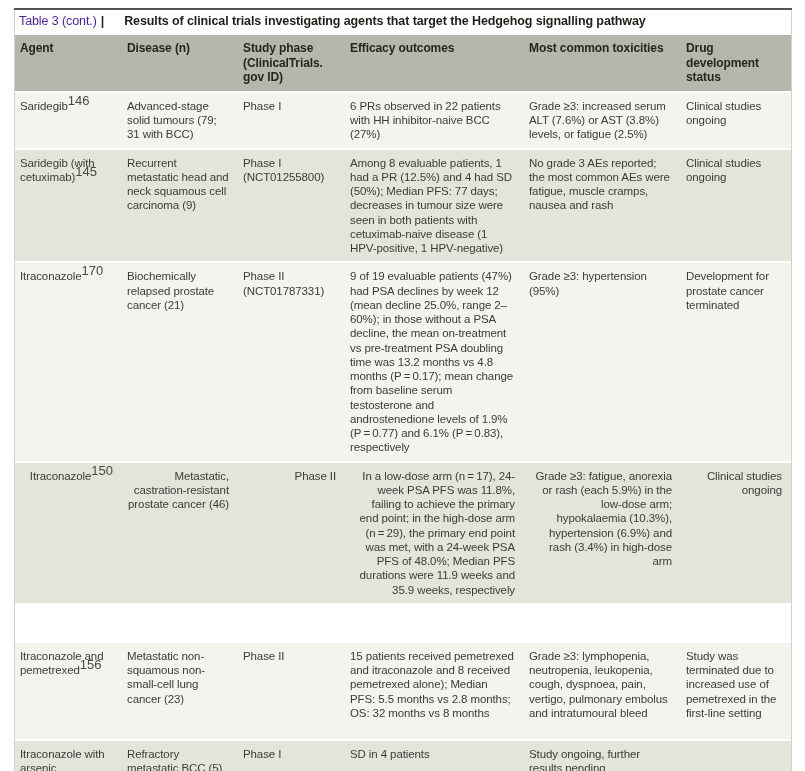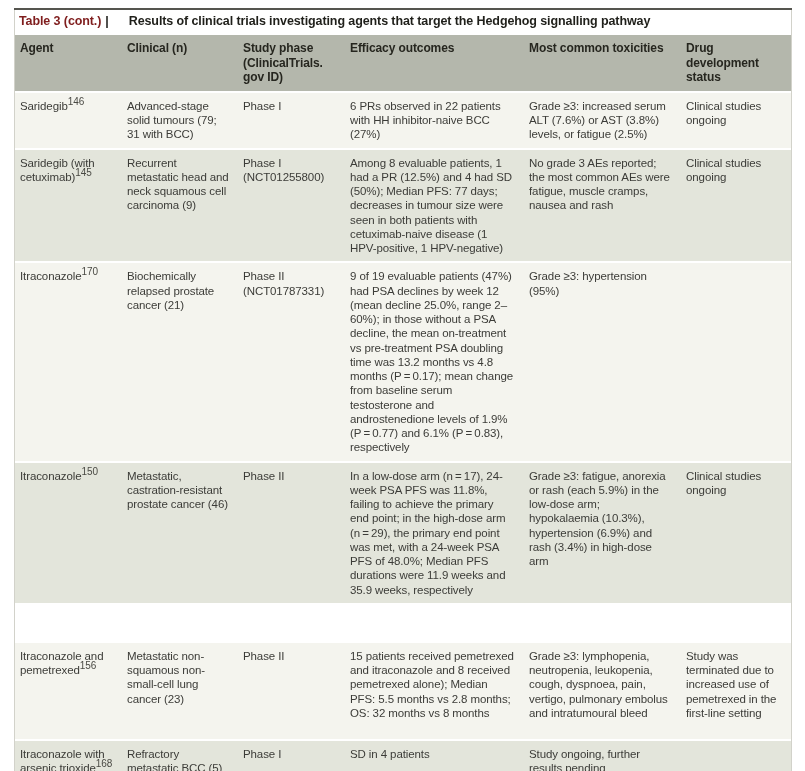--- a/index.html
+++ b/index.html
@@ -20,21 +20,21 @@
   }
   .top-rule { height: 2px; background: #55554f; width: 778px; }
   .titlebar {
     padding: 4px 6px 4px 4px;
     font-size: 12.5px;
     letter-spacing: -0.1px;
     color: #1f1f1a;
     background: #ffffff;
     border-bottom: 2px solid #ffffff;
   }
-  .titlebar .tlabel { font-weight: bold; color: #7f1d1d; }
+  .titlebar .tlabel { font-weight: normal; color: #4c1d95; }
   .titlebar .tsep { font-weight: bold; padding: 0 4px; color: #1f1f1a; }
   .titlebar .ttext { font-weight: bold; margin-left: 16px; }
   .grid {
     display: grid;
     grid-template-columns: 107fr 116fr 107fr 179fr 157fr 110fr;
     column-gap: 0;
     background: transparent;
   }
   .header-row {
     background: #b4b7ac;
@@ -55,25 +55,25 @@
     line-height: 1.24;
     letter-spacing: -0.1px;
   }
   .cell.phase { white-space: pre-line; }
   .row { margin-top: 2px; }
   .row-light { background: #f4f4ee; }
   .row-dark  { background: #e3e5db; }
   .r1 { min-height: 46px; }
   .r2 { min-height: 97px; }
   .r3 { min-height: 190px; }
-  .r4 { min-height: 119px; }
+  .r4 { min-height: 119px; text-align: right; }
   .r5 { min-height: 96px; margin-top: 40px; }
   .r6 { min-height: 44px; }
   sup {
-    font-size: 10px;
+    font-size: 13px;
     vertical-align: super;
     line-height: 0;
     letter-spacing: 0;
     color: #4a4a44;
   }
   .footnote {
     background: #fdfdfb;
     padding: 5px 2px 4px 2px;
     font-size: 10.8px;
     line-height: 1.22;
@@ -88,21 +88,21 @@
 <div class="page">
   <div class="top-rule"></div>
   <div class="table-frame">
 
     <div class="titlebar">
       <span class="tlabel">Table 3 (cont.)</span><span class="tsep">|</span><span class="ttext">Results of clinical trials investigating agents that target the Hedgehog signalling pathway</span>
     </div>
 
     <div class="grid header-row">
       <div class="cell">Agent</div>
-      <div class="cell">Clinical (n)</div>
+      <div class="cell">Disease (n)</div>
       <div class="cell">Study phase
 (ClinicalTrials.
 gov ID)</div>
       <div class="cell">Efficacy outcomes</div>
       <div class="cell">Most common toxicities</div>
       <div class="cell">Drug
 development
 status</div>
     </div>
 
@@ -125,20 +125,21 @@
       <div class="cell">Clinical studies ongoing</div>
     </div>
 
     <div class="grid row row-light r3">
       <div class="cell"><span>Itraconazole</span><sup>170</sup></div>
       <div class="cell">Biochemically relapsed prostate cancer (21)</div>
       <div class="cell phase">Phase II
 (NCT01787331)</div>
       <div class="cell">9 of 19 evaluable patients (47%) had PSA declines by week 12 (mean decline 25.0%, range 2–60%); in those without a PSA decline, the mean on-treatment vs pre-treatment PSA doubling time was 13.2 months vs 4.8 months (P = 0.17); mean change from baseline serum testosterone and androstenedione levels of 1.9% (P = 0.77) and 6.1% (P = 0.83), respectively</div>
       <div class="cell">Grade ≥3: hypertension (95%)</div>
+      <div class="cell">Development for prostate cancer terminated</div>
     </div>
 
     <div class="grid row row-dark r4">
       <div class="cell"><span>Itraconazole</span><sup>150</sup></div>
       <div class="cell">Metastatic, castration-resistant prostate cancer (46)</div>
       <div class="cell phase">Phase II</div>
       <div class="cell">In a low-dose arm (n = 17), 24-week PSA PFS was 11.8%, failing to achieve the primary end point; in the high-dose arm (n = 29), the primary end point was met, with a 24-week PSA PFS of 48.0%; Median PFS durations were 11.9 weeks and 35.9 weeks, respectively</div>
       <div class="cell">Grade ≥3: fatigue, anorexia or rash (each 5.9%) in the low-dose arm; hypokalaemia (10.3%), hypertension (6.9%) and rash (3.4%) in high-dose arm</div>
       <div class="cell">Clinical studies ongoing</div>
     </div>

